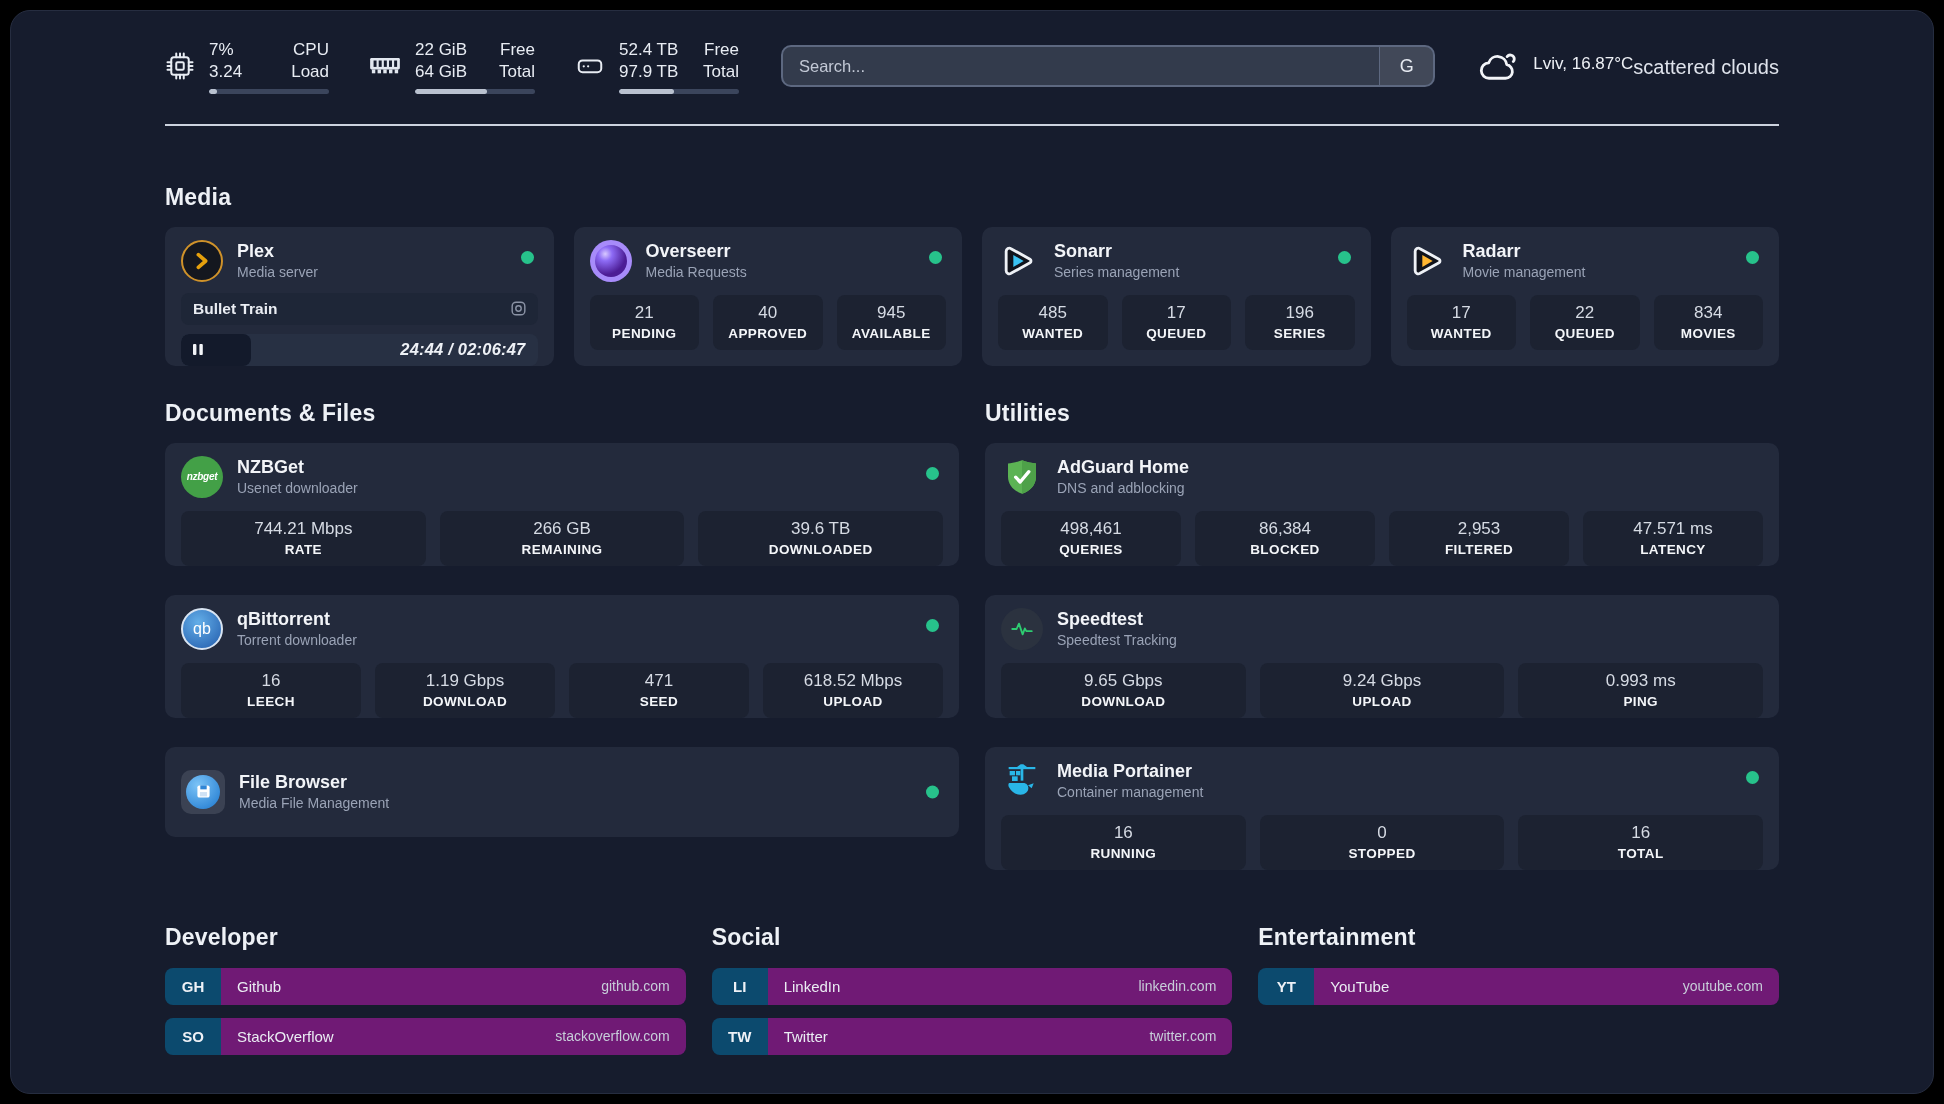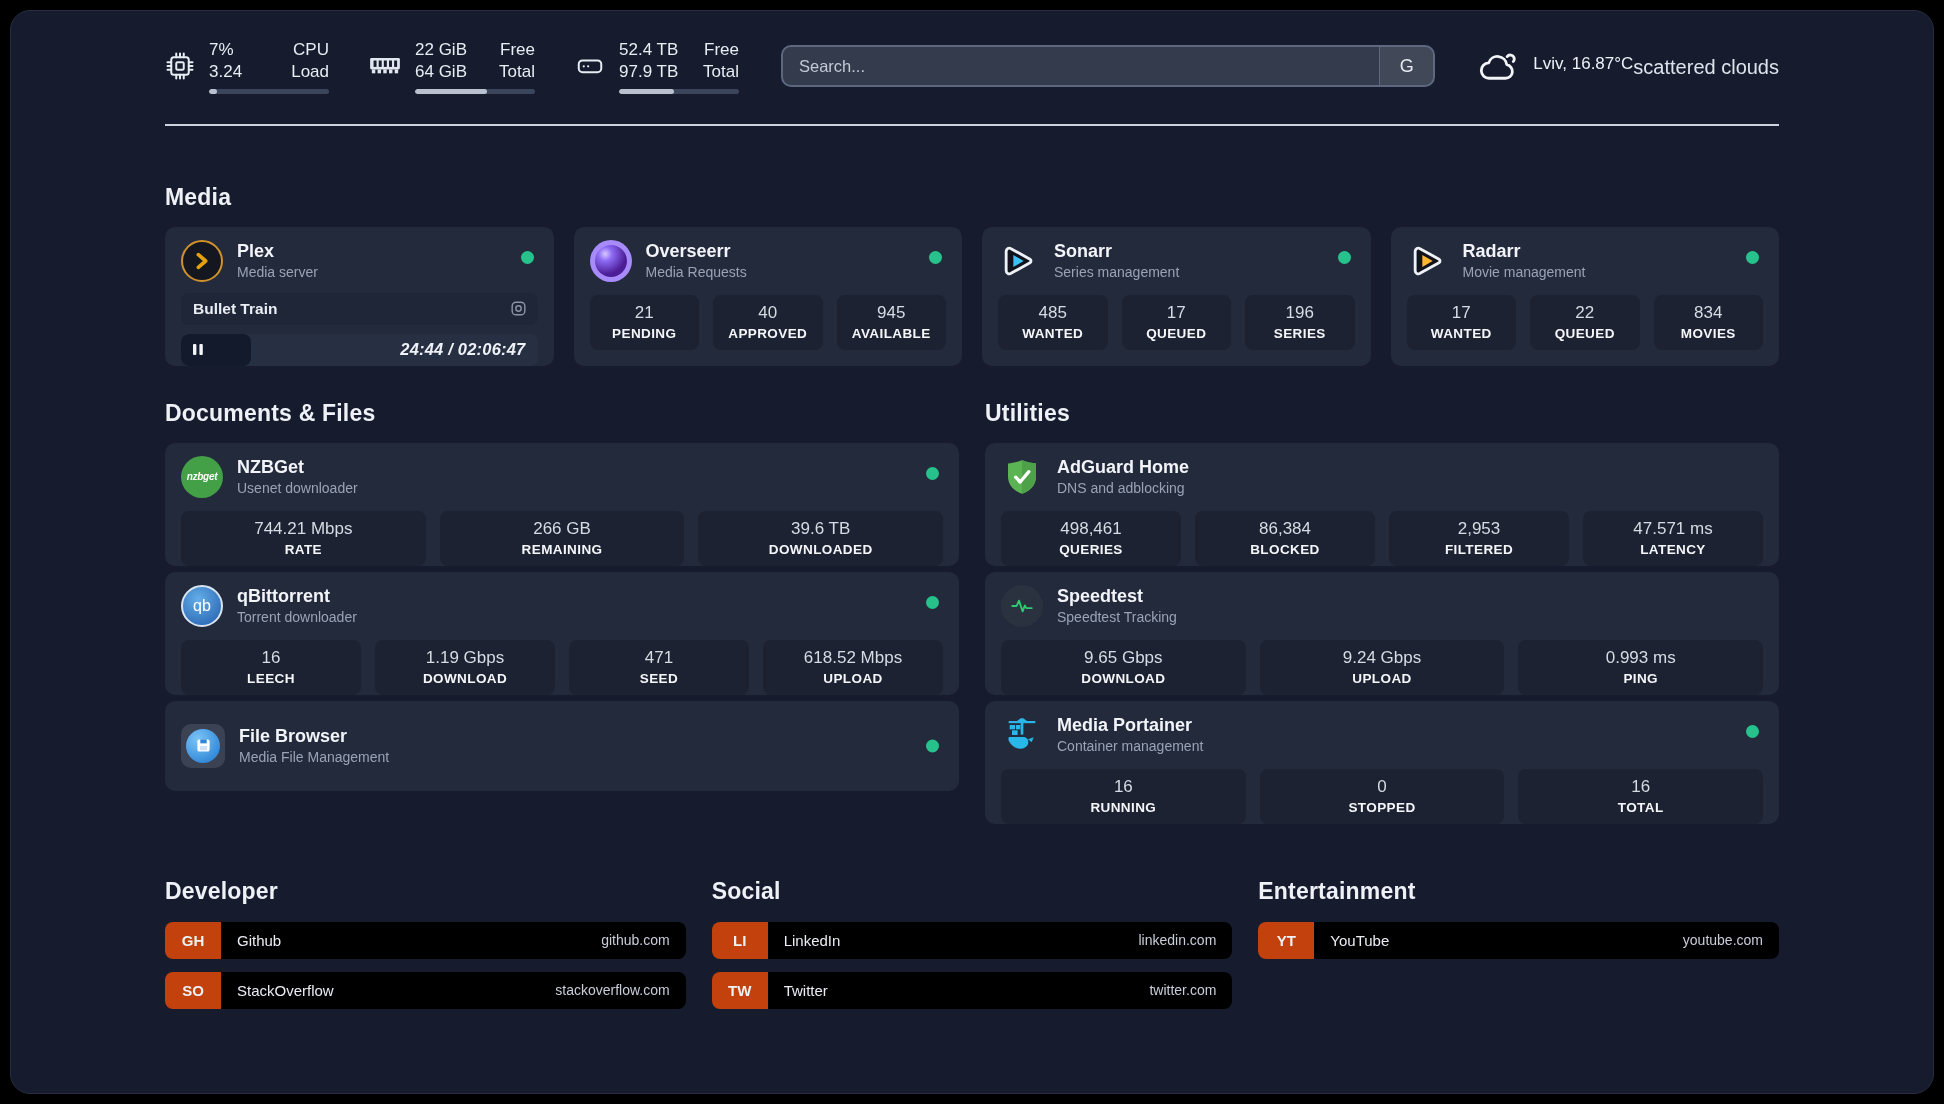--- a/index.html
+++ b/index.html
@@ -88,31 +88,31 @@
   .player-track .tname { font-size:15.5px; font-weight:600; color:#eaedf3; }
   .player-bar { position:relative; height:32px; background:#273043; border-radius:8px;
       margin-top:9px; display:flex; align-items:center; overflow:hidden; }
   .player-fill { position:absolute; left:0; top:0; bottom:0; background:#131a2b; border-radius:8px; }
   .pausewrap { position:relative; z-index:1; margin-left:11px; display:flex; cursor:pointer; }
   .player-time { position:relative; z-index:1; margin-left:auto; margin-right:12px;
       font-size:16.5px; font-weight:600; color:#eef1f6; letter-spacing:.2px;font-style:italic; }
 
   
   .twocol { margin-top:34px; display:grid; grid-template-columns:1fr 1fr; gap:26px; }
-  .colstack { display:flex; flex-direction:column; gap:6px; margin-top:16px; }
+  .colstack { display:flex; flex-direction:column; gap:29px; margin-top:16px; }
   .card.slim { padding:23px 16px; }
 
   
   .bookmarks { margin-top:54px; display:grid; grid-template-columns:1fr 1fr 1fr; gap:26px;
                padding-bottom:40px; }
   .bmstack { display:flex; flex-direction:column; gap:13px; margin-top:17px; }
   .bmrow { display:flex; height:37px; border-radius:8px; overflow:hidden; cursor:pointer; }
-  .bmbadge { width:56px; background:#c2410c; display:flex; align-items:center; justify-content:center;
+  .bmbadge { width:56px; background:#0c4a6e; display:flex; align-items:center; justify-content:center;
              font-size:15px; font-weight:600; color:#eef1f6; }
-  .bmmain { flex:1; background:#000000; display:flex; align-items:center;
+  .bmmain { flex:1; background:#701a75; display:flex; align-items:center;
             justify-content:space-between; padding:0 16px; }
   .bmname { font-size:15px; color:#eaedf3; font-weight:500; }
   .bmurl { font-size:14px; color:#c7cdd9; }
 </style>
 </head>
 <body>
 
 <div class="frame">
 <div class="app-surface">
 <div class="content">

